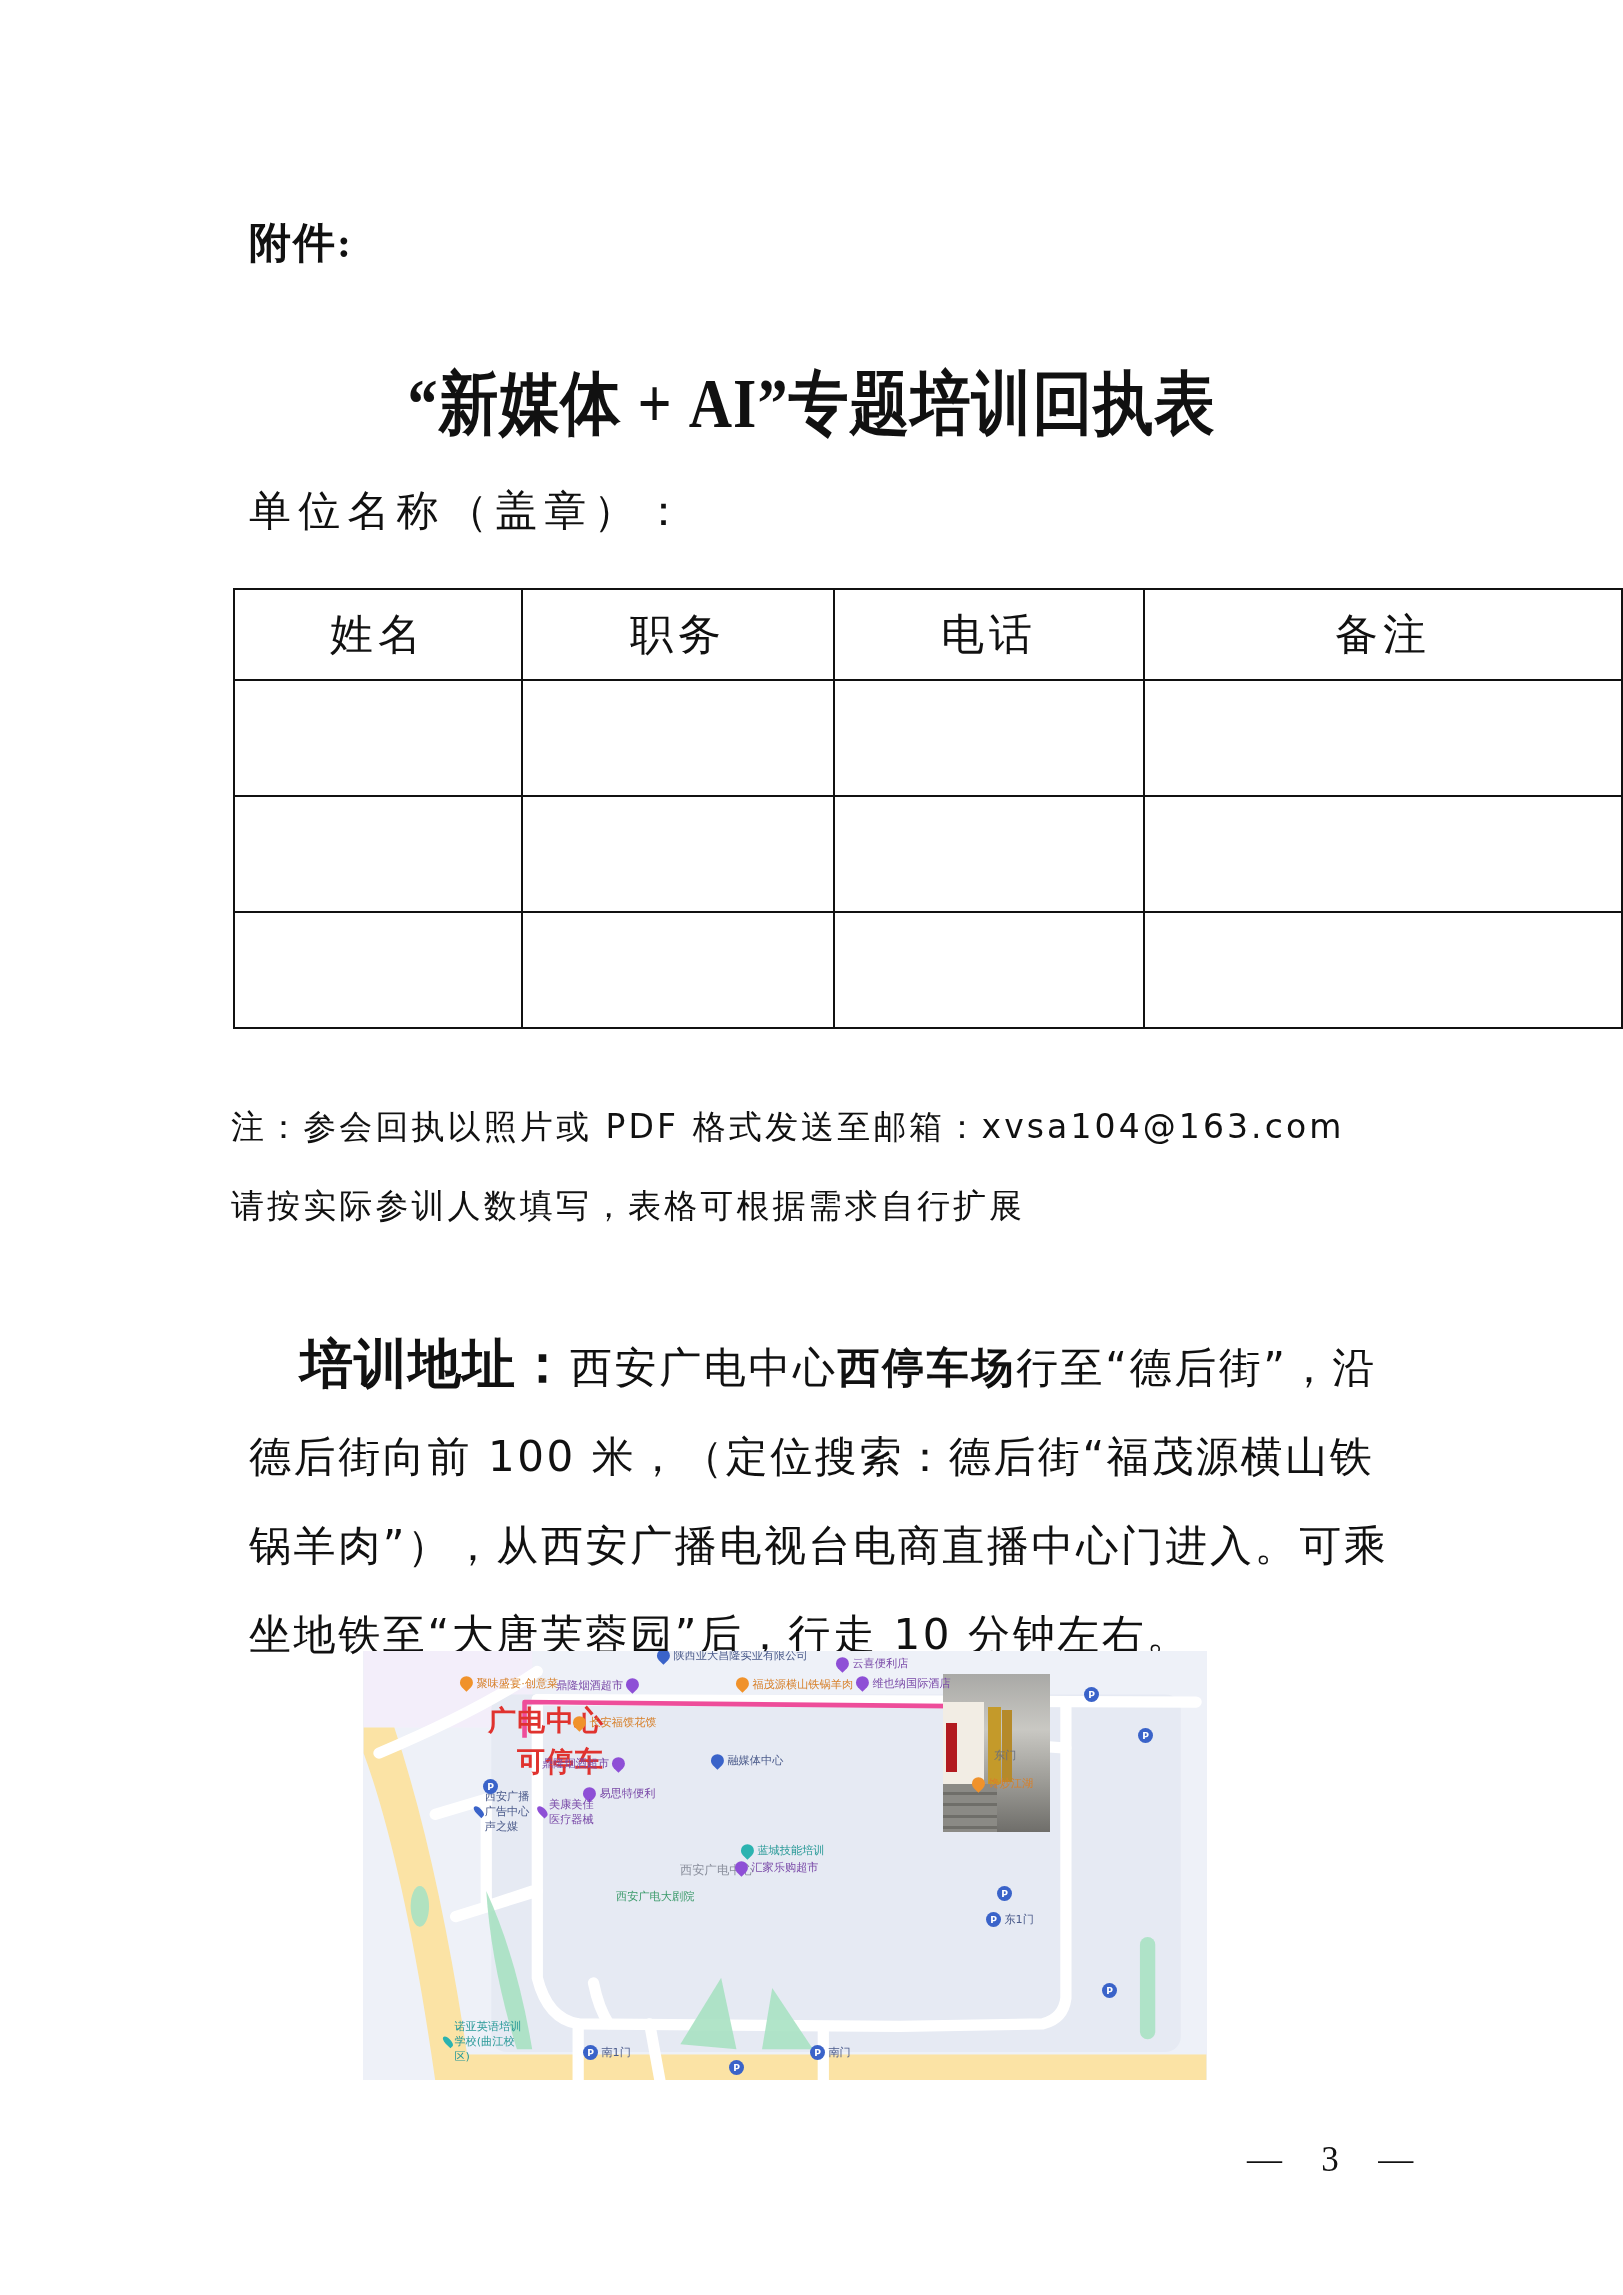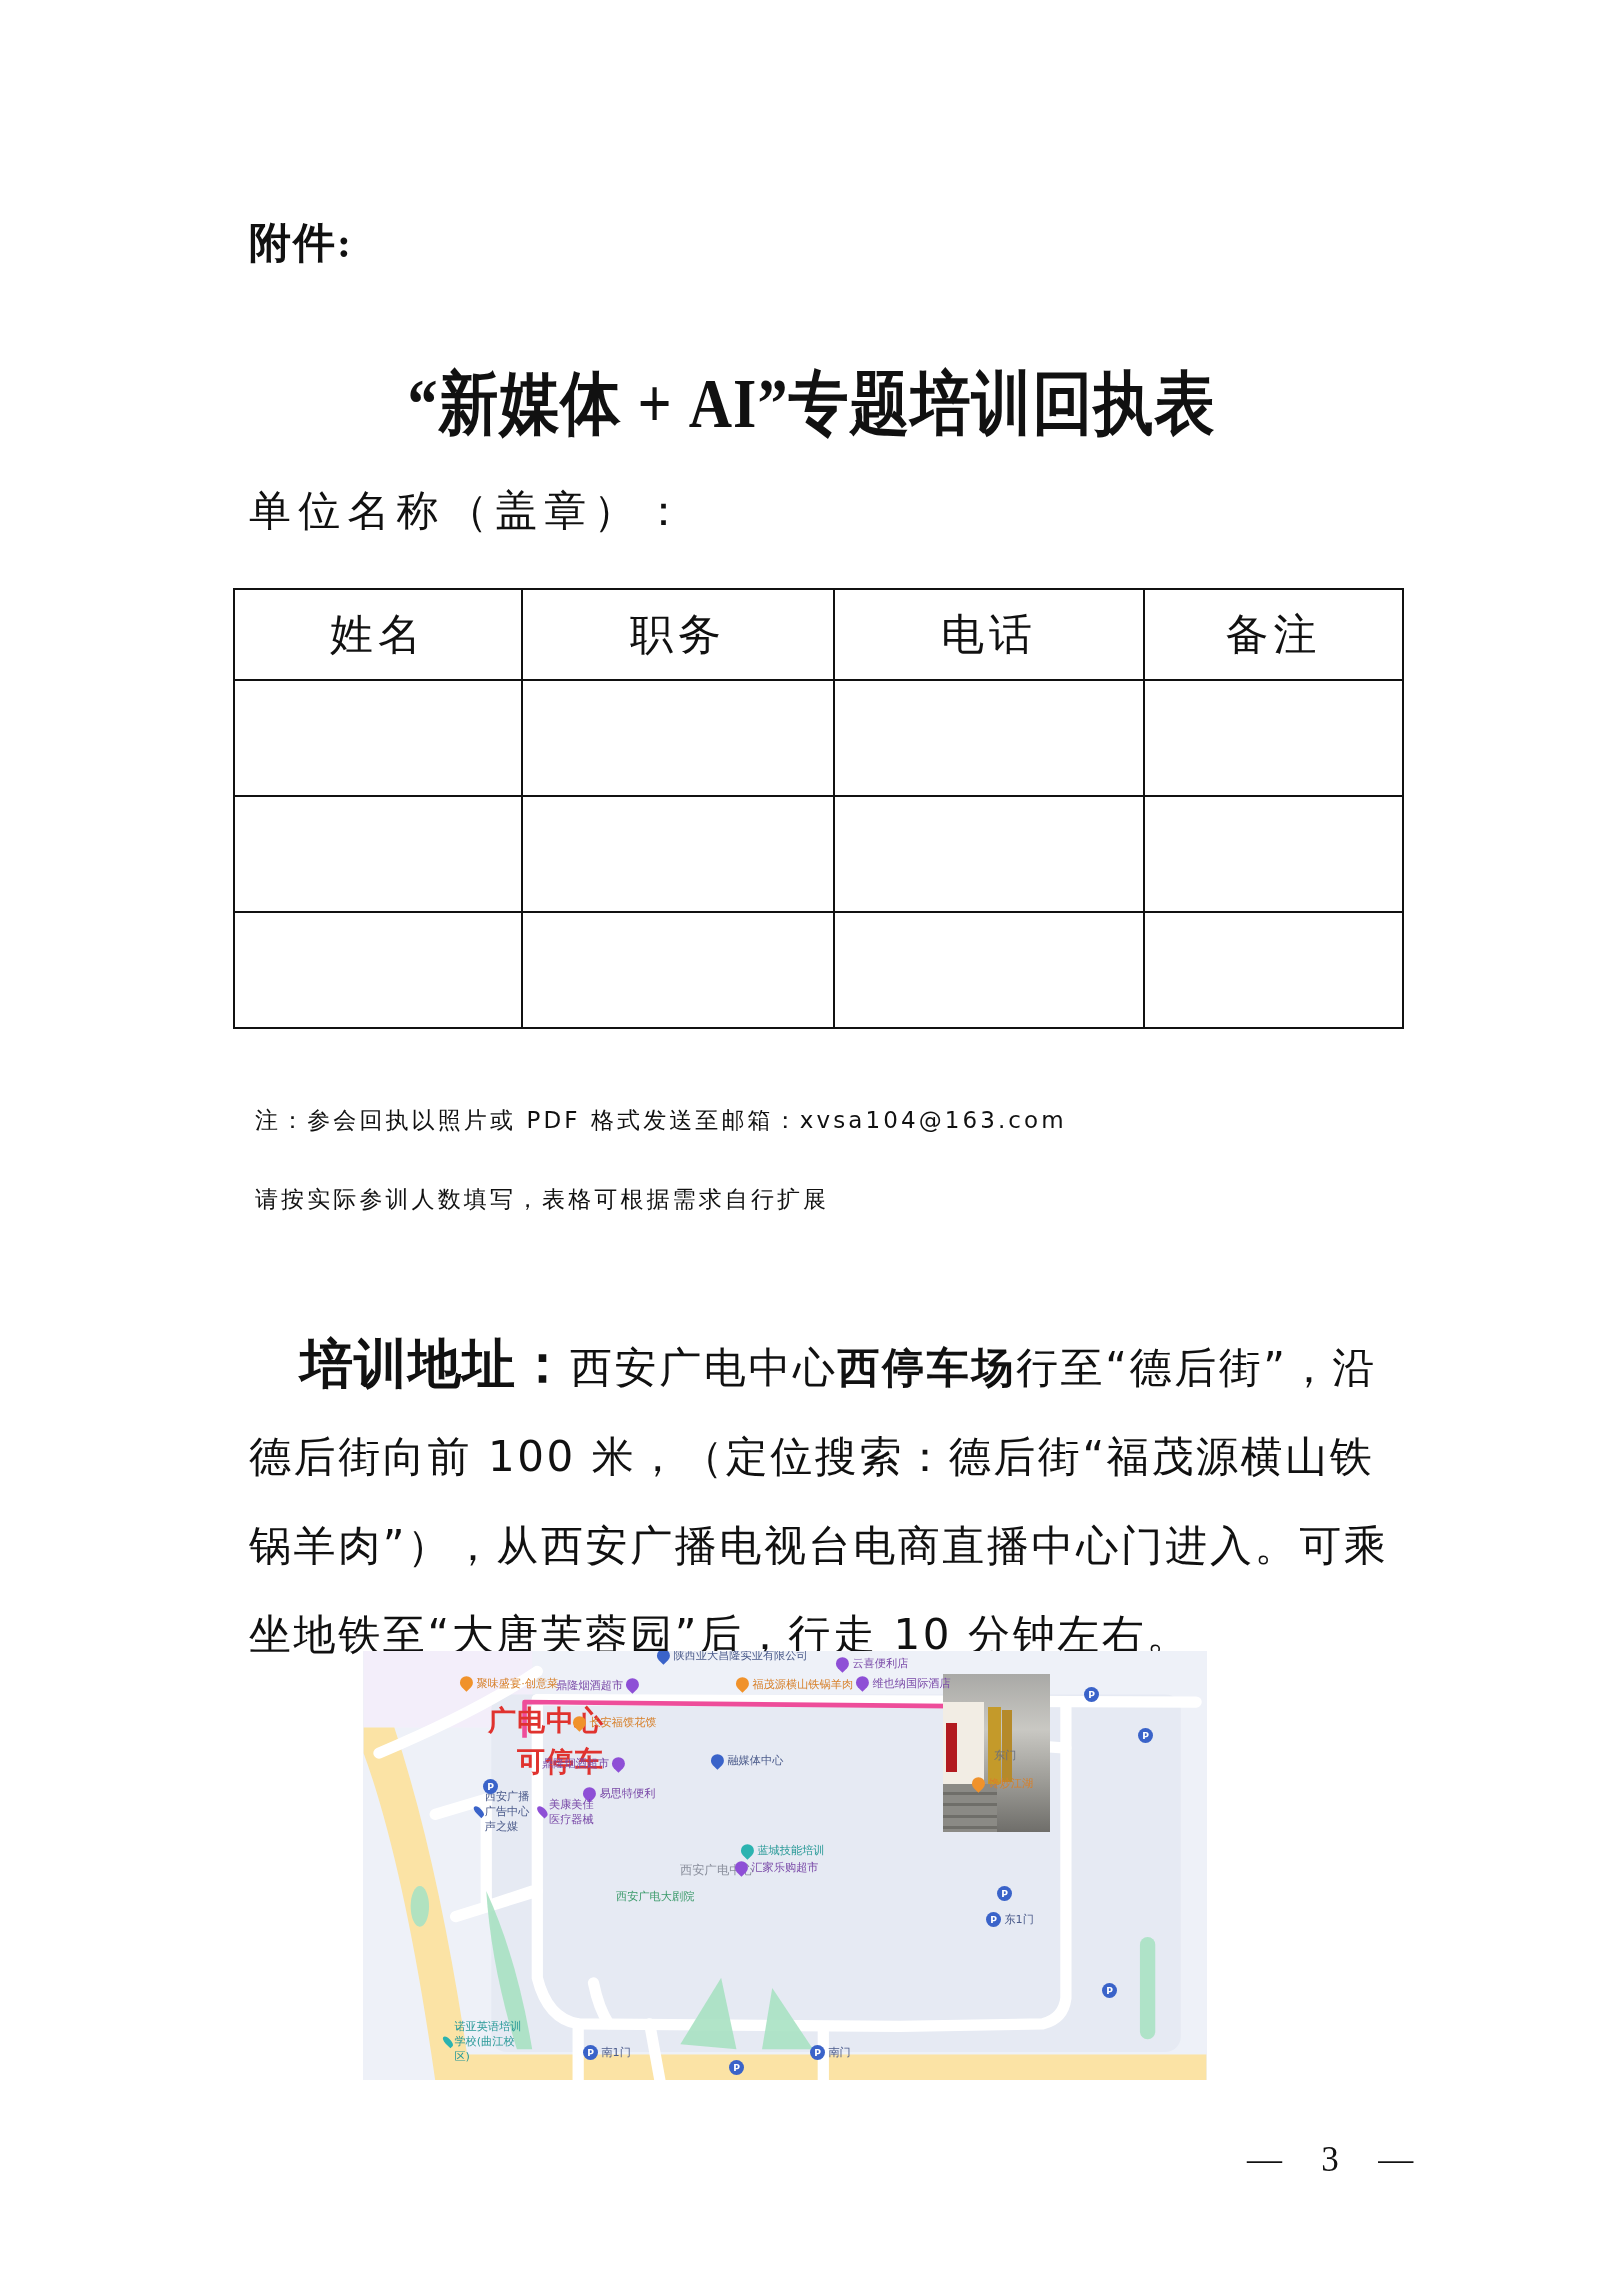--- a/index.html
+++ b/index.html
@@ -2,25 +2,25 @@
 <html style="font-size:8.2px"><head>
 <meta charset="utf-8">
 <style>
   html, body { margin: 0; padding: 0; background: #ffffff; }
   body { width: 1623px; height: 2295px; position: relative; overflow: hidden;
          font-family: "DejaVu Serif", "Liberation Serif", serif; color: #111; }
   .abs { position: absolute; }
   .attach-label { left: 249px; top: 215px; font-size: 42px; font-family: Liberation Serif, serif; font-weight: bold; letter-spacing: 2px; }
   .doc-title { left: 0; width: 1623px; top: 358px; text-align: center; font-size: 60px; font-weight: bold; font-family: "Liberation Serif", serif; letter-spacing: 1px; transform: scaleY(1.15); transform-origin: top center; }
   .org-label { left: 249px; top: 483px; font-size: 42px; letter-spacing: 7.2px; font-family: "DejaVu Sans", sans-serif; }
-  table.reply { position: absolute; left: 233px; top: 588px; width: 1171px; border-collapse: collapse; }
+  table.reply { position: absolute; left: 233px; top: 588px; width: 1390px; border-collapse: collapse; }
   table.reply td, table.reply th { border: 2.6px solid #111; font-weight: normal; font-size: 43px; text-align: center; font-family: "DejaVu Sans", sans-serif; letter-spacing: 5.1px; }
   table.reply th { height: 87px; }
   table.reply td { height: 112px; }
-  .note { left: 255px; font-size: 23px; font-family: "DejaVu Sans", sans-serif; letter-spacing: 3.1px; }
+  .note { left: 231px; font-size: 33px; font-family: "DejaVu Sans", sans-serif; letter-spacing: 3.1px; }
   .note1 { top: 1105px; }
   .note2 { top: 1184px; }
   .addr { left: 249px; top: 1319px; width: 1145px; font-size: 42px; line-height: 89px; font-family: "DejaVu Sans", sans-serif; letter-spacing: 2.6px; }
   .addr .lead { font-size: 53px; font-weight: bold; padding-left: 51px; letter-spacing: 1px; text-align: right; }
   .addr .em { font-weight: bold; }
   .map { left: 363px; top: 1651px; width: 844px; height: 429px; background: #eef1f8; overflow: hidden; }
   .map svg { position: absolute; left: 0; top: 0; }
   .poi { position: absolute; font-size: 11.2px; font-family: "DejaVu Sans", sans-serif; white-space: nowrap; display: flex; align-items: center; gap: 3.1px; }
   .pin { width: 13.3px; height: 13.3px; border-radius: 50% 50% 50% 0; transform: rotate(-45deg); display: inline-block; }
   .pin.orange { background: #f0922b; }

